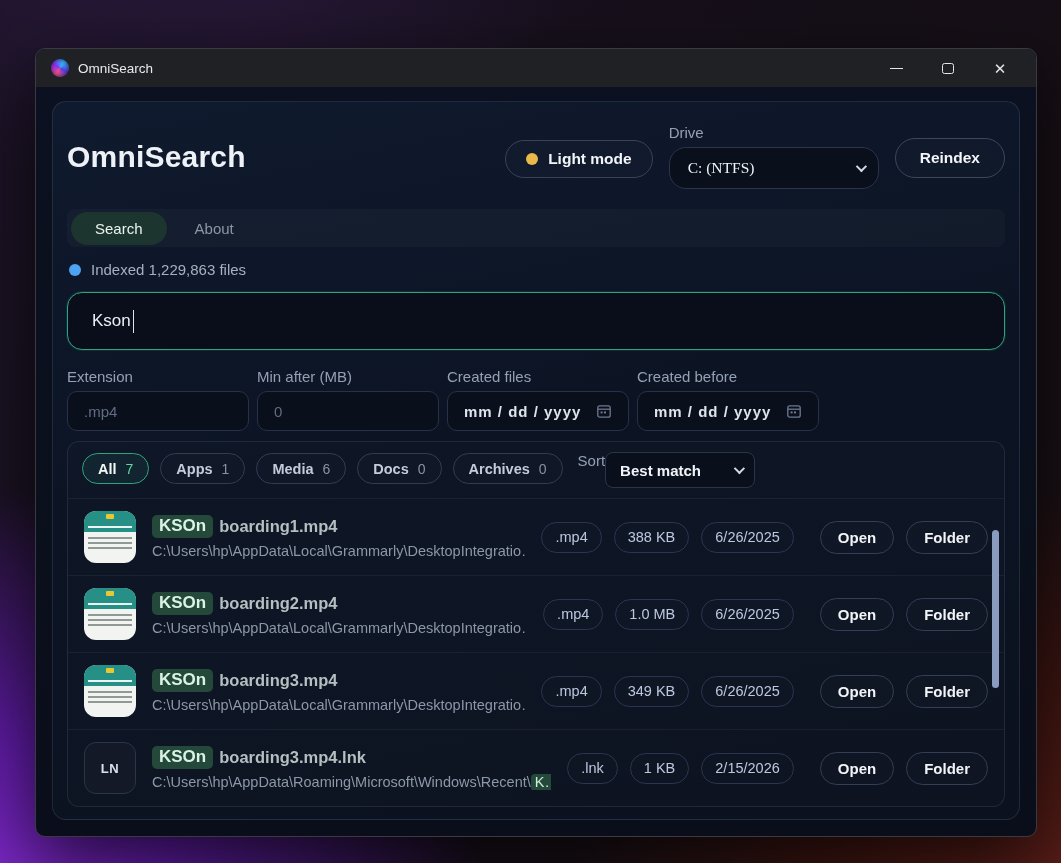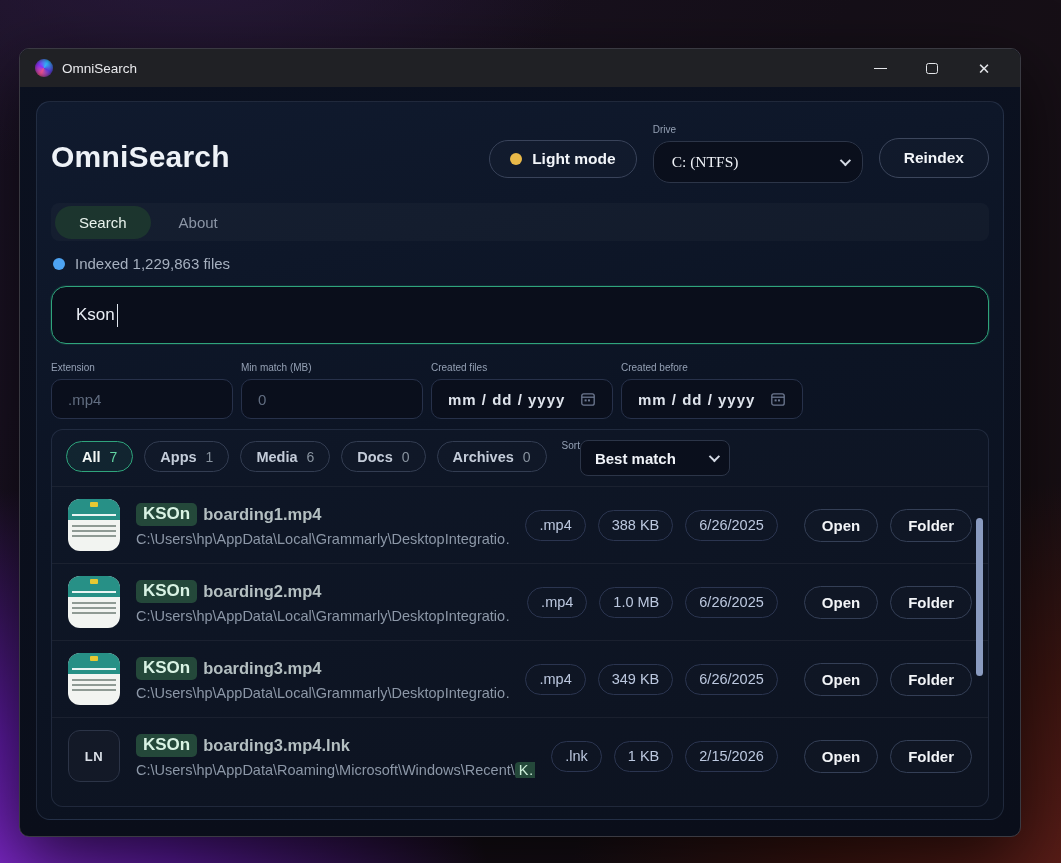--- a/index.html
+++ b/index.html
@@ -9,21 +9,21 @@
     position:relative;
     background:
       radial-gradient(900px 720px at -6% 108%, #8d2fd9 0%, #5b1a9e 28%, rgba(30,16,48,0) 62%),
       radial-gradient(820px 640px at 106% 106%, #64201a 0%, #3a1410 38%, rgba(26,12,12,0) 68%),
       radial-gradient(700px 520px at 18% -12%, #2a1a3e 0%, rgba(26,18,40,0) 58%),
       linear-gradient(120deg, #1c1326 0%, #150f18 55%, #190f12 100%);
   }
 
   
   .window {
-    position:absolute; left:19px; top:48px; width:1002px; height:789px;
+    position:absolute; left:35px; top:48px; width:1002px; height:789px;
     border-radius:10px; border:1px solid #3a3a42;
     background:linear-gradient(180deg,#0b1120 0%,#0a0e1a 100%);
     box-shadow:0 24px 70px rgba(0,0,0,.65);
     overflow:hidden;
   }
   .titlebar {
     height:38px; background:#202125; display:flex; align-items:center;
     padding:0 10px 0 15px;
   }
   .app-icon {
@@ -54,21 +54,21 @@
   .hdr h1 { color:#eef2f7; font-size:30px; font-weight:bold; letter-spacing:.2px; margin-top:16px; }
   .hdr-right { margin-left:auto; display:flex; align-items:flex-start; gap:16px; }
   .lightmode {
     margin-top:16px; height:38px; padding:16px 20px; border-radius:999px;
     border:1px solid #39435a; background:rgba(255,255,255,.015);
     display:flex; align-items:center; gap:10px; cursor:default;
   }
   .lm-dot { width:12px; height:12px; border-radius:50%; background:#e9b949; }
   .lightmode span.lbl { color:#f2f5f9; font-size:15.5px; font-weight:bold; }
   .drive-group { display:flex; flex-direction:column; }
-  .field-label { color:#94a0b4; font-size:10px; margin-bottom:6px; }
+  .field-label { color:#94a0b4; font-size:15px; margin-bottom:6px; }
   .drive-select {
     width:210px; height:42px; border-radius:17px; border:1px solid #2c3548;
     background:#0a0f1c; display:flex; align-items:center; padding:0 14px 0 18px;
     color:#f0f3f8; font-size:15.5px; cursor:default;font-family:Liberation Serif, serif;
   }
   .chev { width:8px; height:8px; border-right:2px solid #d4dae4; border-bottom:2px solid #d4dae4; transform:rotate(45deg) translateY(-2px); margin-left:auto; }
   .reindex {
     margin-top:14px; height:40px; padding:0 24px; border-radius:999px;
     border:1px solid #3c465c; background:rgba(255,255,255,.015);
     color:#f2f5f9; font-size:15.5px; font-weight:bold; cursor:default;
@@ -238,21 +238,21 @@
         <span class="q">Kson</span>
         <span class="caret"></span>
       </div>
 
       <div class="filters">
         <div class="fcol">
           <span class="field-label">Extension</span>
           <input placeholder=".mp4" style="">
         </div>
         <div class="fcol">
-          <span class="field-label">Min match (MB)</span>
+          <span class="field-label">Min after (MB)</span>
           <input placeholder="0" style="">
         </div>
         <div class="fcol">
           <span class="field-label">Created files</span>
           <div class="datebox">
             <span class="date-text">mm / dd / yyyy</span>
             <span class="cal-icon">
               <svg width="16" height="16" viewBox="0 0 16 16" fill="none">
                   <rect x="1.8" y="2.8" width="12.4" height="11.4" rx="2" stroke="#6d7890" stroke-width="1.3"></rect>
                   <line x1="1.8" y1="6.2" x2="14.2" y2="6.2" stroke="#6d7890" stroke-width="1.3"></line>

